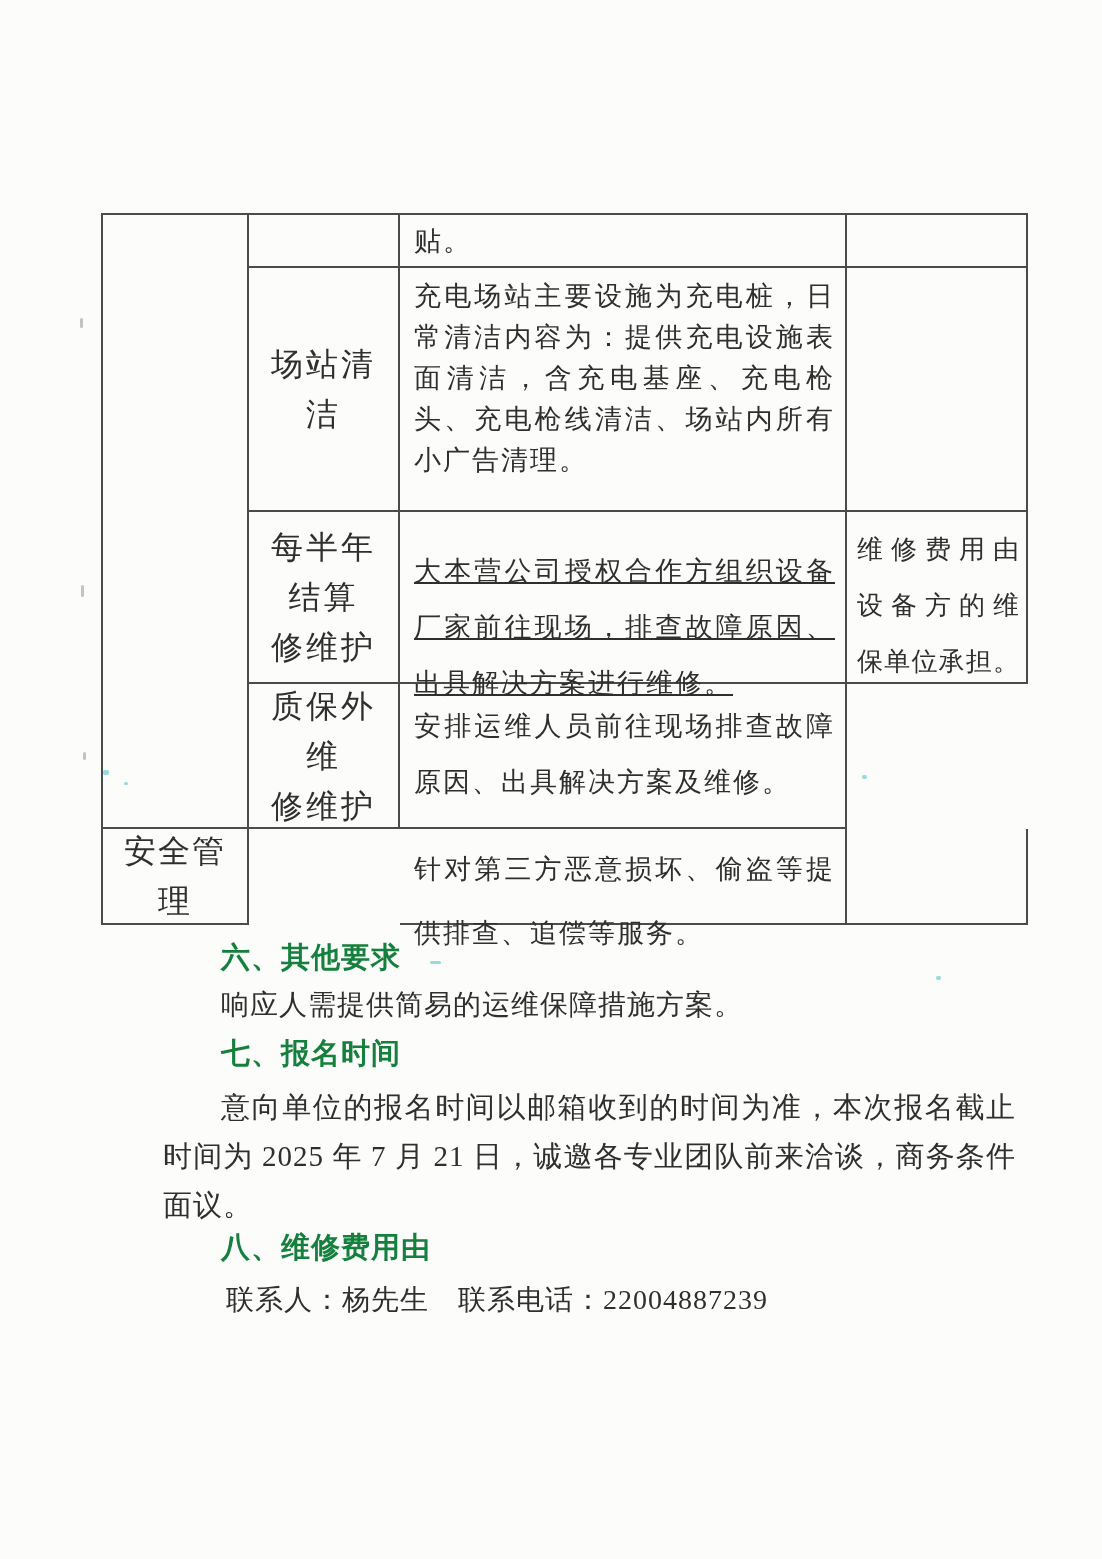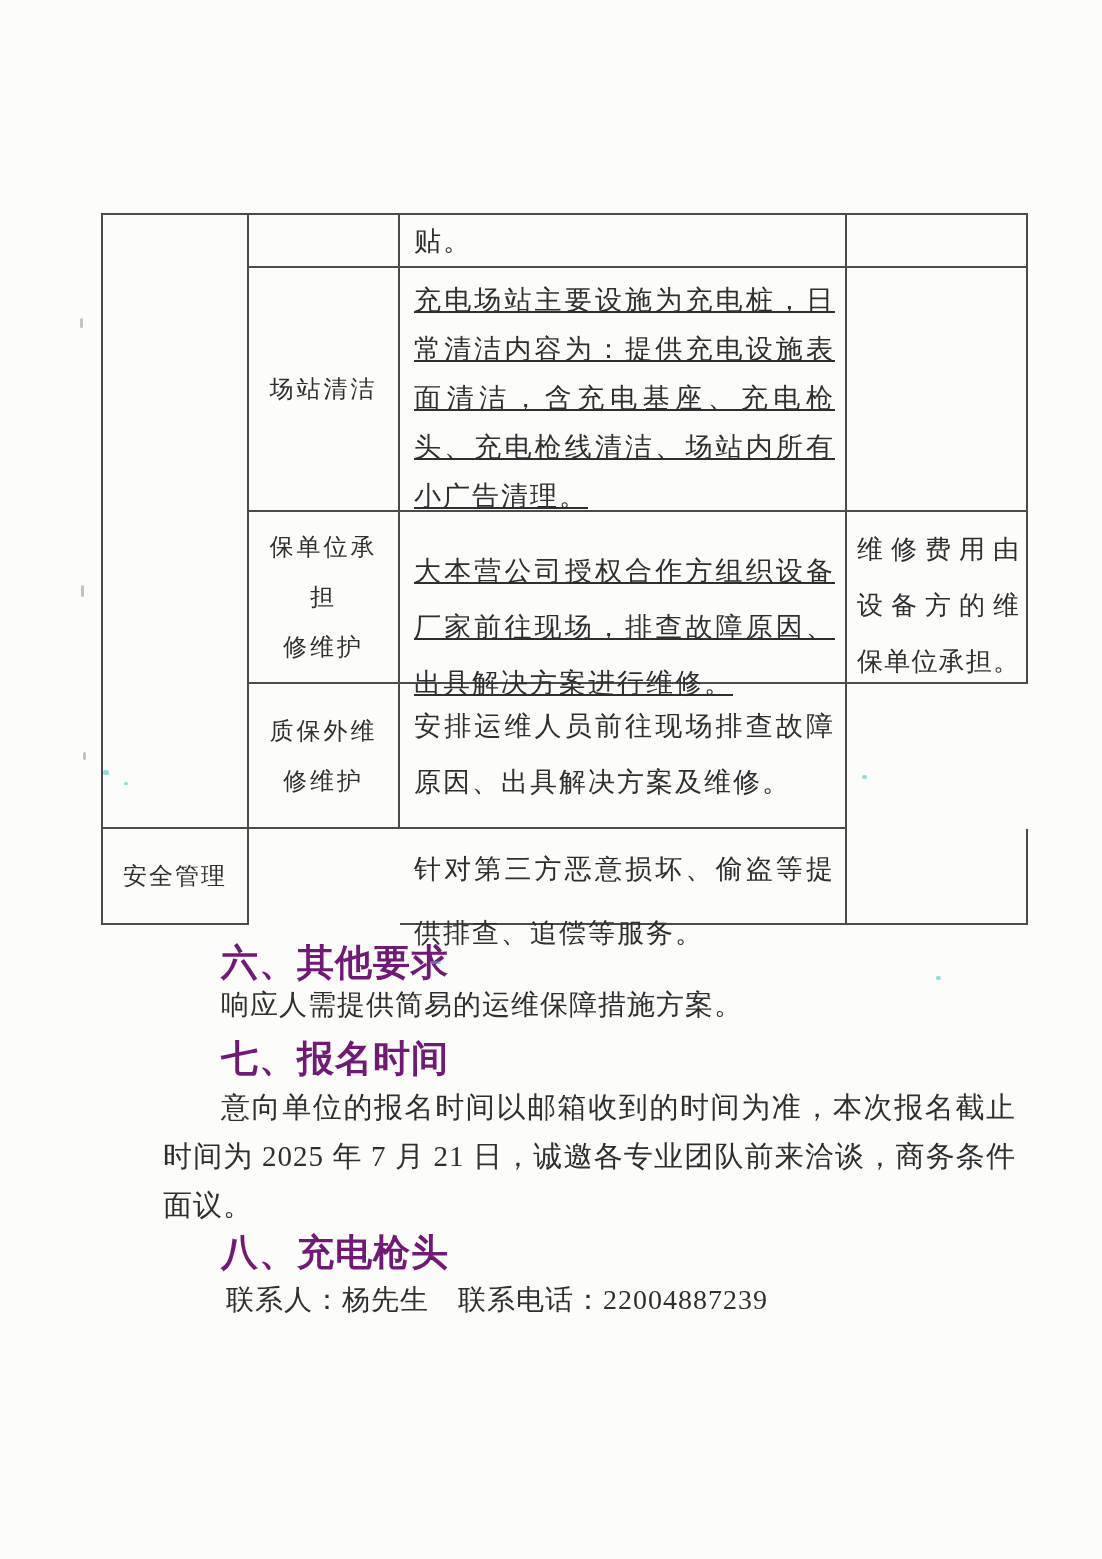--- a/index.html
+++ b/index.html
@@ -25,55 +25,55 @@
     border-right:2px solid #4b4b4b;
     border-bottom:2px solid #4b4b4b;
     box-sizing:border-box;
     font-size:27px;
     line-height:49px;
   }
   .c-label{
     display:flex;align-items:center;justify-content:center;
     text-align:center;
     white-space:pre-line;
-    font-size:24px;
+    font-size:32px;
     letter-spacing:3px;
     line-height:50px;
     padding:0 8px;
   }
   .c-cat{letter-spacing:2px;padding:0 12px;}
   .c-desc{
     padding:8px 10px 0 14px;
     text-align:justify;
     letter-spacing:2px;
   }
   .c-note{
     padding:10px 6px 0 10px;
     white-space:pre-line;
     text-align:justify;
     text-align-last:justify;
     font-size:26px;
     letter-spacing:1px;
     line-height:56px;
   }
   .lh44{line-height:44px;padding-top:4px;}
-  .lh49{line-height:49px;text-decoration:underline;}
+  .lh49{line-height:41px;}
   .lh56{line-height:56px;padding-top:31px;text-decoration:underline;}
   .lh56b{line-height:56px;padding-top:14px;}
   .lh50{line-height:64px;padding-top:8px;}
   .lh47{line-height:47px;padding-top:4px;}
 
   
   .sec-heading{
     position:absolute;
     font-family:Liberation Sans, sans-serif;
     font-weight:700;
-    font-size:37px;
+    font-size:29px;
     letter-spacing:1px;
-    color:#701a75;
+    color:#15803d;
     white-space:nowrap;
   }
   .sec-body{
     position:absolute;
     font-size:28px;
     letter-spacing:1px;
     white-space:nowrap;
   }
   .sec-para{
     position:absolute;
@@ -106,21 +106,21 @@
     <div class="cell c-label c-cat" style="grid-area:1/1/5/2"></div>
 
     <div class="cell c-label" style="grid-area:1/2/2/3"></div>
     <div class="cell c-desc lh44" style="grid-area:1/3/2/4">贴。</div>
     <div class="cell c-note" style="grid-area:1/4/2/5"></div>
 
     <div class="cell c-label" style="grid-area:2/2/3/3">场站清洁</div>
     <div class="cell c-desc lh49" style="grid-area:2/3/3/4">充电场站主要设施为充电桩，日常清洁内容为：提供充电设施表面清洁，含充电基座、充电枪头、充电枪线清洁、场站内所有小广告清理。</div>
     <div class="cell c-note" style="grid-area:2/4/3/5"></div>
 
-    <div class="cell c-label" style="grid-area:3/2/4/3">保单位承担
+    <div class="cell c-label" style="grid-area:3/2/4/3">每半年结算
 修维护</div>
     <div class="cell c-desc lh56" style="grid-area:3/3/4/4">大本营公司授权合作方组织设备厂家前往现场，排查故障原因、出具解决方案进行维修。</div>
     <div class="cell c-note" style="grid-area:3/4/4/5">维修费用由
 设备方的维
 保单位承担。</div>
 
     <div class="cell c-label" style="grid-area:4/2/5/3">质保外维
 修维护</div>
     <div class="cell c-desc lh56b" style="grid-area:4/3/5/4">安排运维人员前往现场排查故障原因、出具解决方案及维修。</div>
 
@@ -128,21 +128,21 @@
     <div class="cell c-desc lh50" style="grid-area:5/3/6/4">针对第三方恶意损坏、偷盗等提供排查、追偿等服务。</div>
     <div class="cell c-note" style="grid-area:5/4/6/5"></div>
   </div>
 
   <div class="sec-heading" style="left:221px;top:938px">六、其他要求</div>
   <div class="sec-body" style="left:221px;top:986px">响应人需提供简易的运维保障措施方案。</div>
 
   <div class="sec-heading" style="left:221px;top:1034px">七、报名时间</div>
   <div class="sec-para" style="top:1083px">意向单位的报名时间以邮箱收到的时间为准，本次报名截止时间为 2025 年 7 月 21 日，诚邀各专业团队前来洽谈，商务条件面议。</div>
 
-  <div class="sec-heading" style="left:221px;top:1228px">八、充电枪头</div>
+  <div class="sec-heading" style="left:221px;top:1228px">八、维修费用由</div>
   <div class="contact-line" style="left:226px;top:1281px">联系人：杨先生　联系电话：22004887239</div>
 
   <div class="speck speck-teal" style="left:430px;top:961px;width:11px;height:3px"></div>
   <div class="speck speck-teal" style="left:936px;top:976px;width:5px;height:4px"></div>
   <div class="speck speck-teal" style="left:103px;top:770px;width:6px;height:5px"></div>
   <div class="speck speck-teal" style="left:124px;top:782px;width:4px;height:3px"></div>
   <div class="speck speck-teal" style="left:862px;top:775px;width:5px;height:4px"></div>
   <div class="speck speck-gray" style="left:80px;top:318px;width:3px;height:10px"></div>
   <div class="speck speck-gray" style="left:81px;top:585px;width:3px;height:12px"></div>
   <div class="speck speck-gray" style="left:83px;top:752px;width:3px;height:8px"></div>

